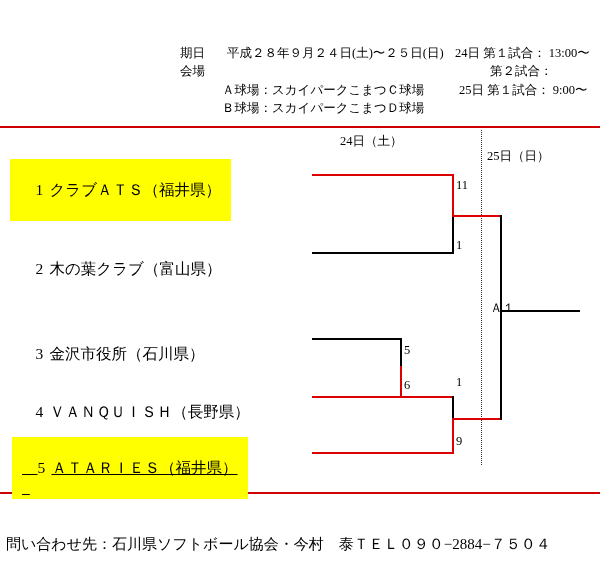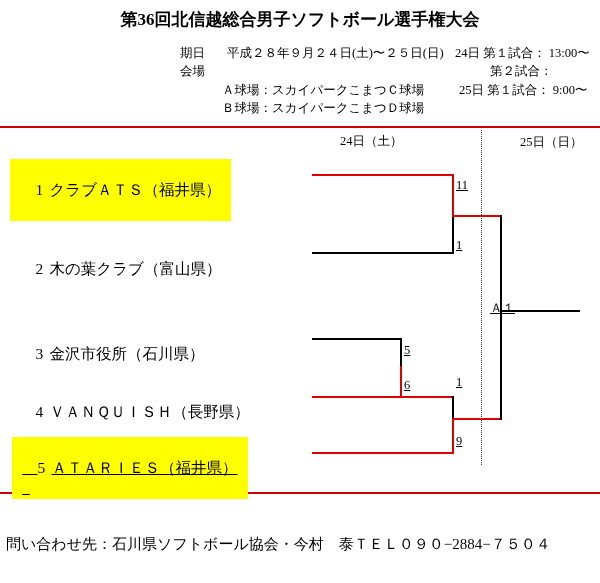--- a/index.html
+++ b/index.html
@@ -43,21 +43,21 @@
   .lbl-day2       { top: 82px; left: 459px; }
   .lbl-fieldA     { top: 82px; left: 222px; }
   .lbl-fieldB     { top: 100px; left: 222px; }
 
   .daycol {
     position: absolute;
     font-size: 12.5px;
     white-space: pre;
   }
   .daycol-24 { top: 133px; left: 340px; font-family: Liberation Serif, serif; }
-  .daycol-25 { top: 134px; left: 487px; margin-left: 33px; }
+  .daycol-25 { top: 148px; left: 487px; }
 
   .hr {
     position: absolute;
     left: 0;
     width: 600px;
     height: 0;
     border-top: 2px solid #cc0000;
   }
   .hr-top { top: 126px; }
   .hr-bot { top: 492px; }
@@ -93,37 +93,35 @@
     background: #000000;
   }
   .seg.red { background: #dd0000; }
   .h { height: 2px; }
   .v { width: 2px; }
 
   .score {
     position: absolute;
     font-size: 12.5px;
     white-space: pre;
-    text-decoration: underline;
   }
 
   .footer {
     position: absolute;
     top: 535px;
     left: 6px;
     font-size: 15px;
     white-space: pre;
   }
 </style>
 </head>
 <body>
 
 <div id="root">
 
-  <div class="title">第36回北信越総合男子ソフトボール選手権大会</div>
 
   <div class="info lbl-date-key">期日</div>
   <div class="info lbl-date-val">平成２８年９月２４日(土)〜２５日(日)</div>
   <div class="info lbl-venue-key">会場</div>
   <div class="info lbl-fieldA">Ａ球場：スカイパークこまつＣ球場</div>
   <div class="info lbl-fieldB">Ｂ球場：スカイパークこまつＤ球場</div>
   <div class="info lbl-day1">24日 第１試合： 13:00〜</div>
   <div class="info lbl-day1-g2">第２試合：</div>
   <div class="info lbl-day2">25日 第１試合： 9:00〜</div>
 

